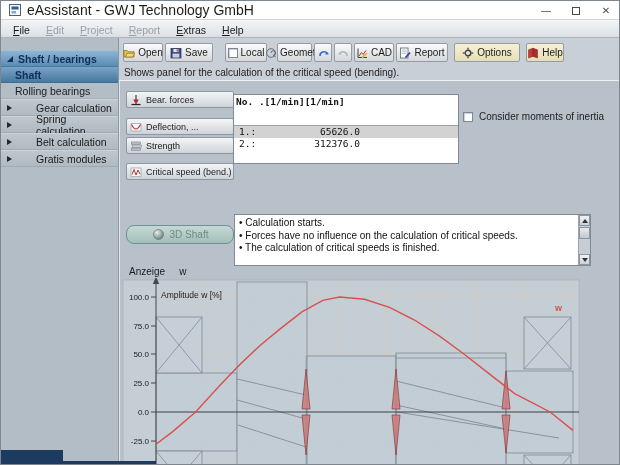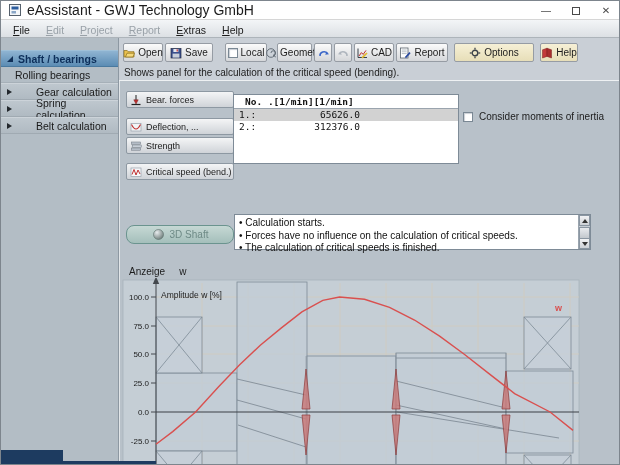--- a/index.html
+++ b/index.html
@@ -46,34 +46,34 @@
   .sp10 { margin-left:10px; } .sp8 { margin-left:8px; } .sp4 { margin-left:4px; }
   .cbx { width:10px; height:10px; background:#ffffff; border:1px solid #7a8894; box-shadow:inset 1px 1px 1px #c9ced4; flex:none; }
 
   .status-text { position:absolute; left:123px; top:66px; font-size:10px; color:#222; }
 
   
   .calcbtn { position:absolute; left:125px; width:108px; height:17px; display:flex; align-items:center; gap:4px; padding-left:3px; font-size:9px; color:#1c1c1c; background:linear-gradient(#f4f5f6,#cfd3d8); border:1px solid #8d98a2; border-radius:2px; }
 
   
   .rtable { position:absolute; left:232px; top:93px; width:226px; height:70px; background:#ffffff; border:1px solid #7e8b97; font-family:"DejaVu Sans Mono", monospace; font-size:9.5px; color:#111; }
-  .rt-head { height:14px; line-height:13px; padding-left:11px; font-weight:bold; border-bottom:1px solid #9aa4ae; white-space:pre; }
+  .rt-head { height:31px; line-height:13px; padding-left:2px; font-weight:bold; border-bottom:1px solid #9aa4ae; white-space:pre; }
   .trow { display:flex; height:12px; line-height:12px; }
   .trow.sel { background:#d2d2d2; }
   .tno { width:34px; padding-left:5px; }
   .tval { width:92px; text-align:right; }
 
   
   .opt-row { position:absolute; left:462px; display:flex; align-items:center; gap:6px; font-size:10px; color:#1c1c1c; }
 
   
   .btn3d { position:absolute; left:125px; top:224px; width:108px; height:19px; display:flex; align-items:center; justify-content:center; gap:5px; font-size:10px; color:#6e8a86; background:linear-gradient(#c6d8d4,#a4bfbb); border:1px solid #6b948f; border-radius:8px; }
 
   
-  .log { position:absolute; left:233px; top:213px; width:357px; height:36px; background:#ffffff; border:1px solid #7e8b97; }
+  .log { position:absolute; left:233px; top:213px; width:357px; height:52px; background:#ffffff; border:1px solid #7e8b97; }
   .log-lines { position:absolute; left:4px; top:2px; right:14px; font-size:10px; line-height:12.5px; color:#111; }
   .log-sb { position:absolute; right:0; top:0; width:12px; height:100%; background:#c6cdd4; border-left:1px solid #9aa4ae; }
   .sb-btn { position:absolute; left:0; width:11px; height:11px; background:linear-gradient(#f2f3f5,#ccd0d5); border:1px solid #8a96a2; display:flex; align-items:center; justify-content:center; }
   .sb-up { top:0; } .sb-dn { bottom:0; }
   .sb-thumb { position:absolute; left:0; top:12px; width:11px; height:12px; background:linear-gradient(#e8eaee,#c2c7cd); border:1px solid #8a96a2; }
   .tri-up { width:0; height:0; border-left:3px solid transparent; border-right:3px solid transparent; border-bottom:4px solid #333; }
   .tri-dn { width:0; height:0; border-left:3px solid transparent; border-right:3px solid transparent; border-top:4px solid #333; }
 
   .anzeige { position:absolute; left:128px; top:265px; font-size:10px; color:#1c1c1c; display:flex; gap:14px; }
 
@@ -110,34 +110,41 @@
   </div>
 
   <div class="content"></div>
   <div class="topstrip"></div>
 
   <div class="sidebar">
     <div class="side-row side-header">
       <span class="tri-exp"></span>
       <span>Shaft / bearings</span>
     </div>
+    <div class="side-row side-sel">
+      <span>Shaft</span>
+    </div>
     <div class="side-row side-sub">
       <span>Rolling bearings</span>
     </div>
     <div class="side-row side-section">
       <span class="tri-col"></span>
       <span>Gear calculation</span>
     </div>
     <div class="side-row side-section">
       <span class="tri-col"></span>
       <span>Spring calculation</span>
     </div>
     <div class="side-row side-section">
       <span class="tri-col"></span>
       <span>Belt calculation</span>
+    </div>
+    <div class="side-row side-section">
+      <span class="tri-col"></span>
+      <span>Gratis modules</span>
     </div>
   </div>
 
   <div class="toolbar">
     <button class="tbtn" style="width:40px">
       <svg width="12" height="12" viewBox="0 0 12 12">
           <path d="M1 10 V3.5 h3.2 l1 1.2 H11 V10 z" fill="#e9c050" stroke="#8a6d1a" stroke-width="0.7"></path>
           <path d="M2.5 10 L4 6.2 H11.5 L10 10 z" fill="#f5d87a" stroke="#8a6d1a" stroke-width="0.7"></path>
         </svg>
       <span>Open</span>
@@ -185,21 +192,21 @@
     <button class="tbtn" style="width:52px">
       <svg width="12" height="12" viewBox="0 0 12 12">
           <rect x="1.5" y="1" width="7.5" height="10" fill="#ffffff" stroke="#5a646e" stroke-width="0.8"></rect>
           <line x1="2.8" y1="3" x2="7.7" y2="3" stroke="#9aa4ae" stroke-width="0.7"></line>
           <line x1="2.8" y1="4.8" x2="7.7" y2="4.8" stroke="#9aa4ae" stroke-width="0.7"></line>
           <line x1="2.8" y1="6.6" x2="7.7" y2="6.6" stroke="#9aa4ae" stroke-width="0.7"></line>
           <line x1="6.4" y1="10.6" x2="11" y2="5.6" stroke="#2a4aa0" stroke-width="1.6"></line>
         </svg>
       <span>Report</span>
     </button>
-    <button class="tbtn cream sp4" style="width:80px">
+    <button class="tbtn cream sp4" style="width:66px">
       <svg width="12" height="12" viewBox="0 0 12 12">
           <circle cx="6" cy="6" r="2.8" fill="none" stroke="#3c434a" stroke-width="1.4"></circle>
           <line x1="6" y1="0.8" x2="6" y2="2.6" stroke="#3c434a" stroke-width="1.3"></line>
           <line x1="6" y1="9.4" x2="6" y2="11.2" stroke="#3c434a" stroke-width="1.3"></line>
           <line x1="0.8" y1="6" x2="2.6" y2="6" stroke="#3c434a" stroke-width="1.3"></line>
           <line x1="9.4" y1="6" x2="11.2" y2="6" stroke="#3c434a" stroke-width="1.3"></line>
         </svg>
       <span>Options</span>
     </button>
     <button class="tbtn cream sp4" style="width:38px">

